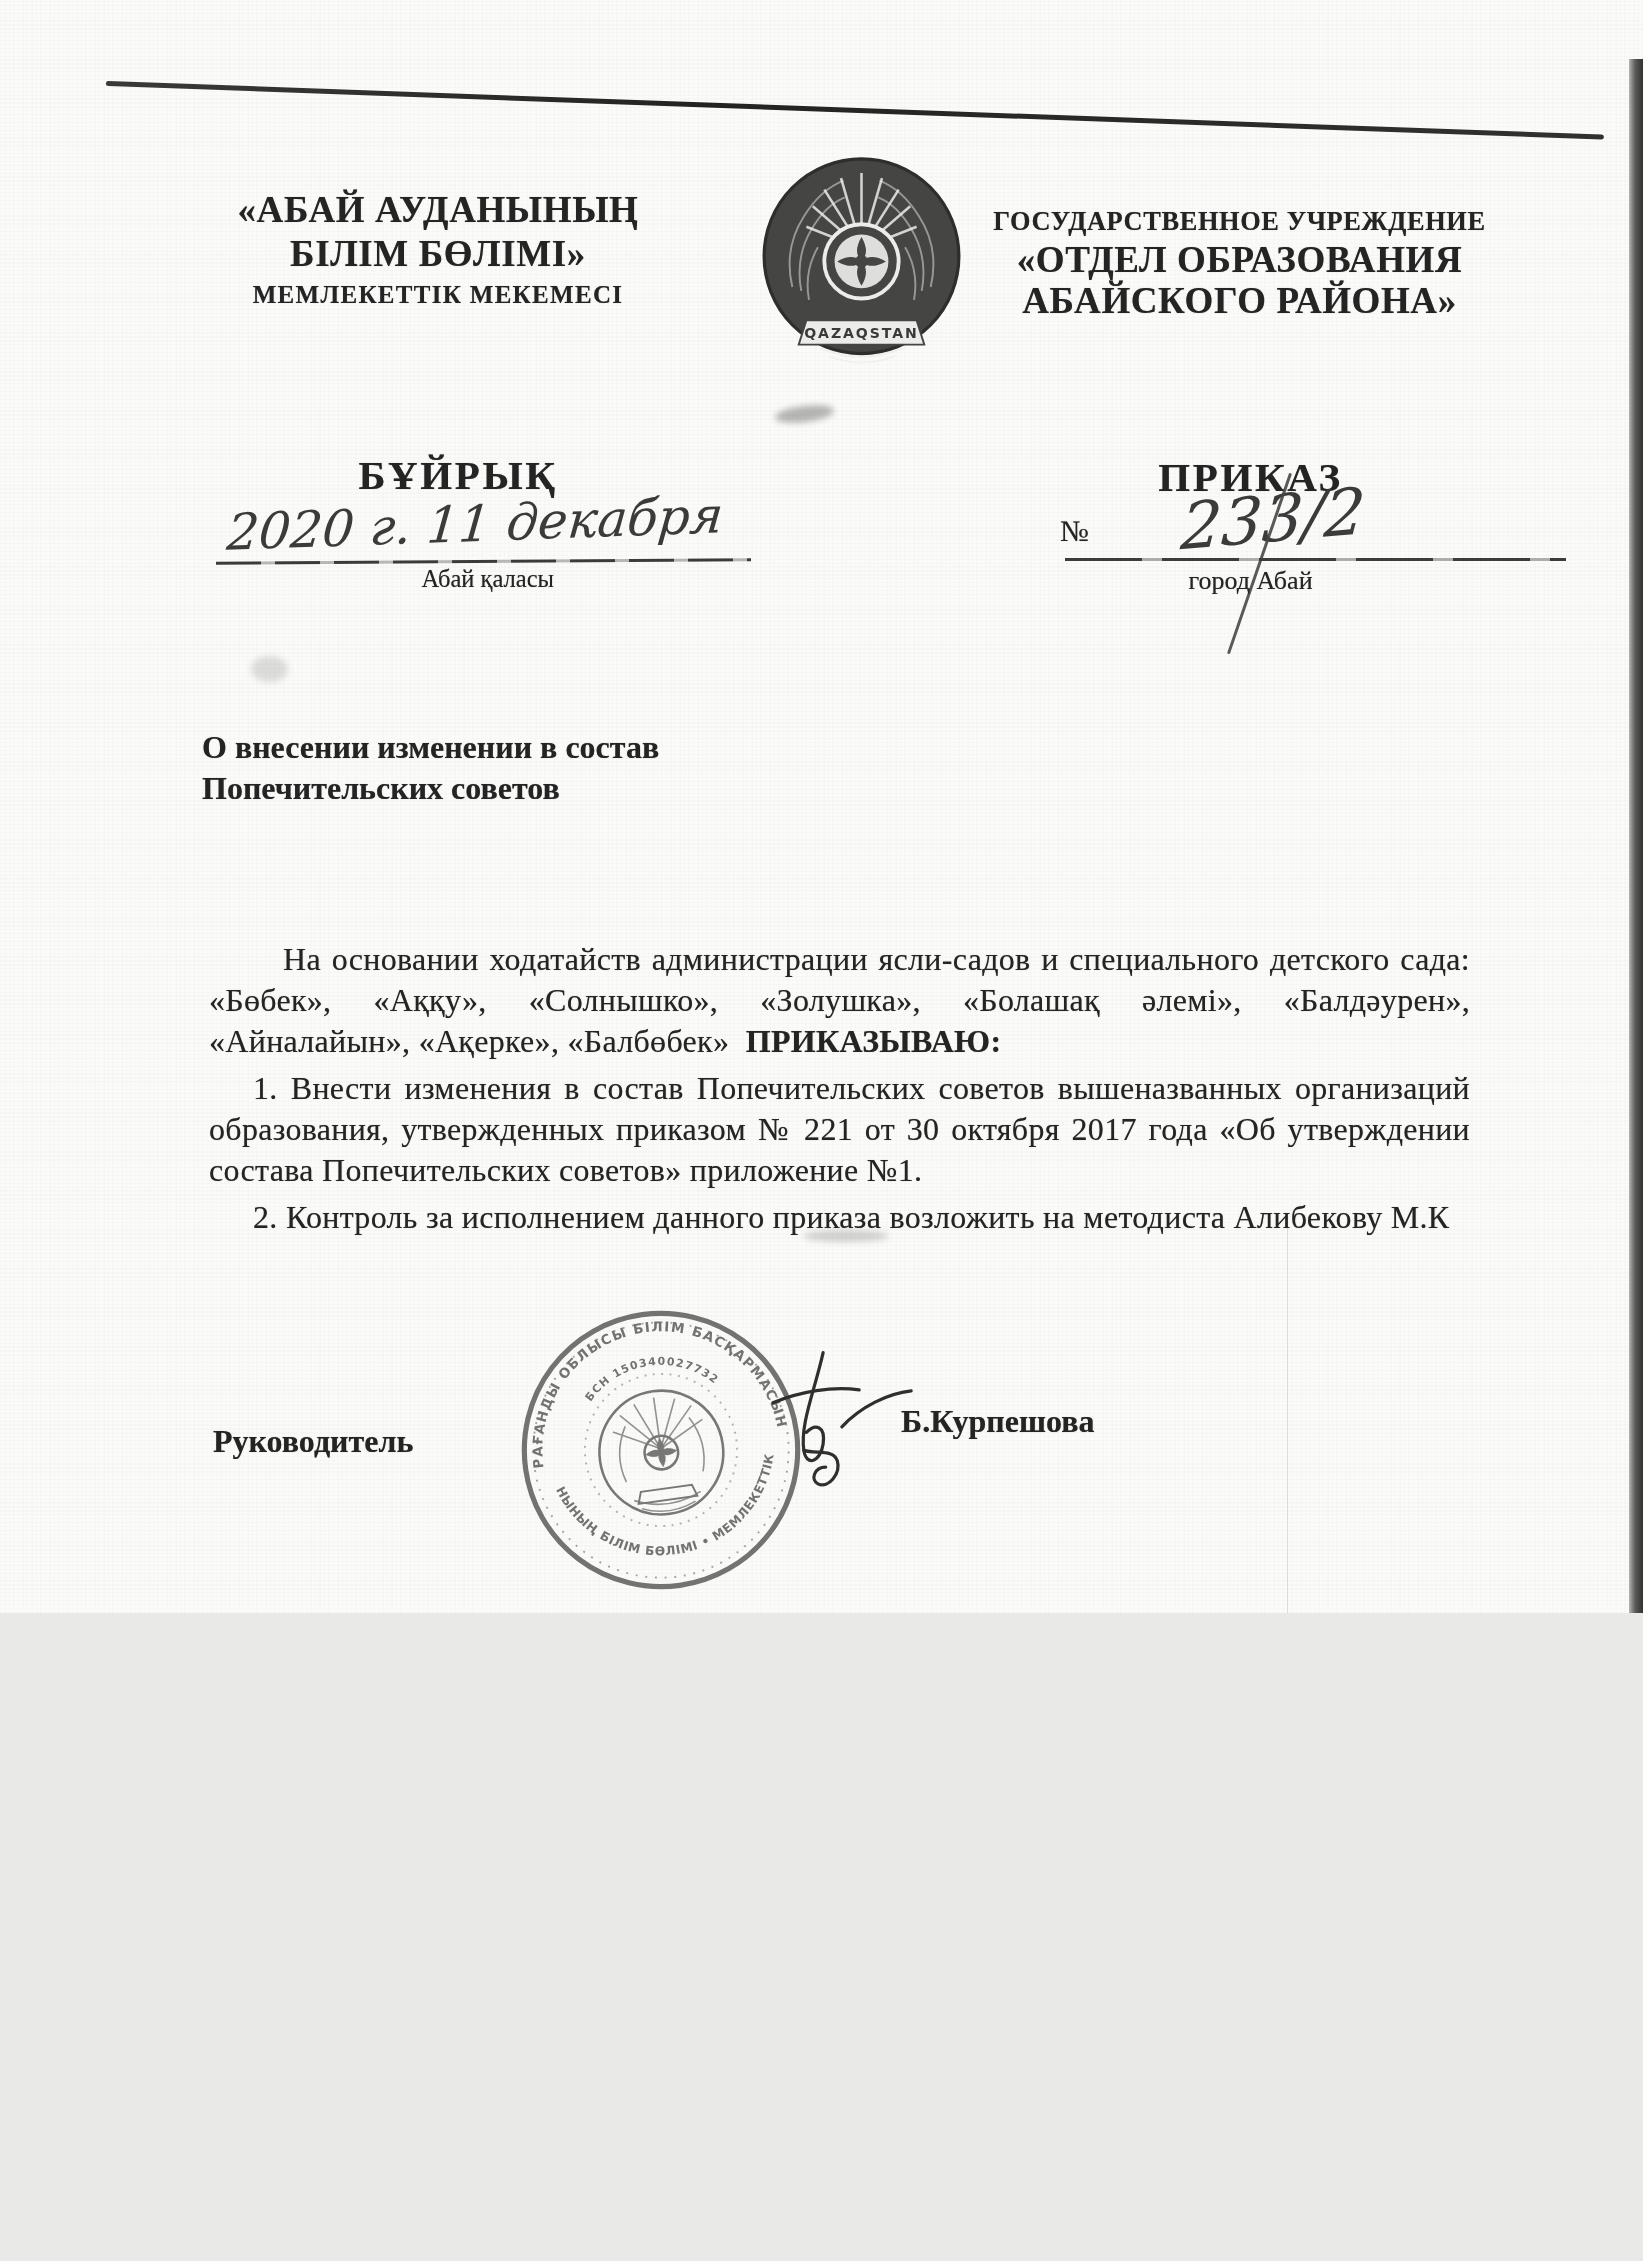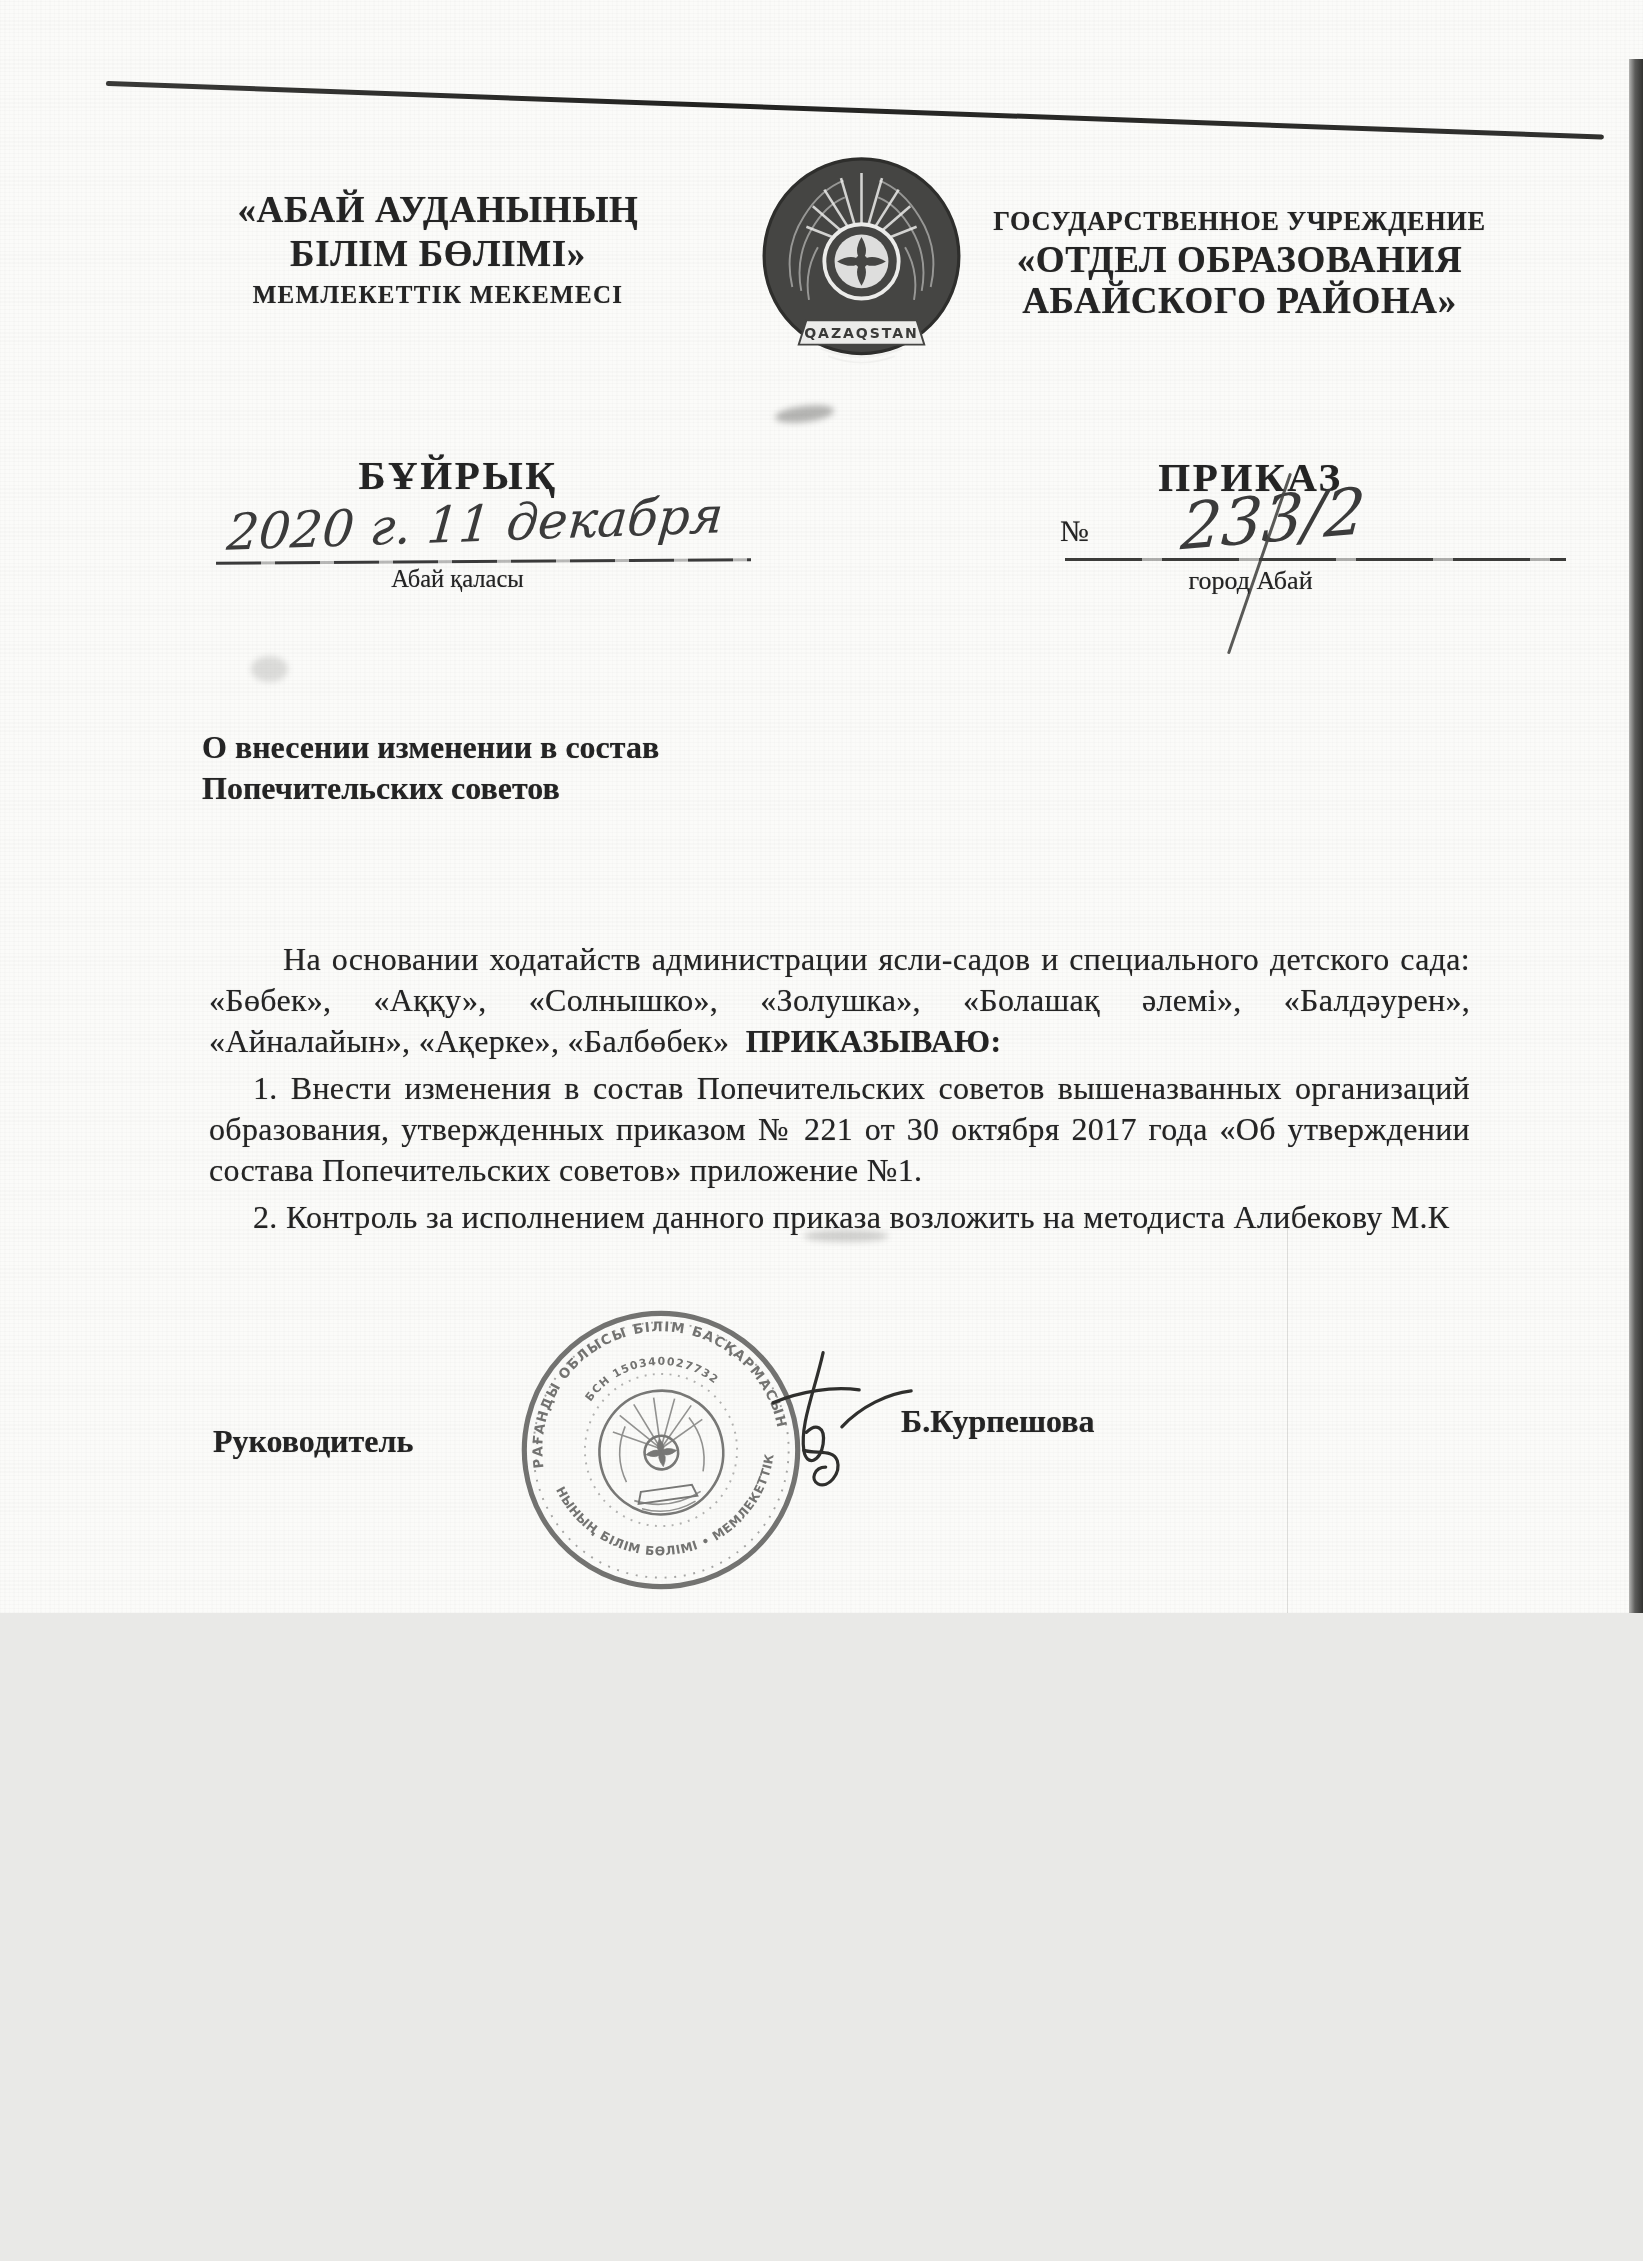--- a/index.html
+++ b/index.html
@@ -37,21 +37,21 @@
 
   
   .kk-order-title{position:absolute;left:297px;top:451px;width:322px;text-align:center;
     font-weight:bold;font-size:41px;letter-spacing:2.6px;}
   .hand{font-family:"DejaVu Serif",serif;font-style:italic;color:#3b3b3b;white-space:nowrap;}
   .kk-date{position:absolute;left:227px;top:495px;font-size:50px;
     transform:rotate(-2deg) skewX(-7deg);}
   .kk-underline{position:absolute;left:216px;top:560px;width:535px;height:2.6px;
     background:repeating-linear-gradient(90deg,#3b3b3b 0 45px,rgba(59,59,59,.35) 45px 59px);
     transform:rotate(-.35deg);}
-  .kk-place{position:absolute;left:361px;top:565px;width:193px;text-align:center;font-size:24.5px;}
+  .kk-place{position:absolute;left:361px;top:565px;width:193px;text-align:right;font-size:24.5px;}
   .ru-order-title{position:absolute;left:1096px;top:453px;width:309px;text-align:center;
     font-weight:bold;font-size:41px;letter-spacing:2.6px;}
   .num-label{position:absolute;left:1060px;top:514px;font-size:30px;}
   .ru-number{position:absolute;left:1181px;top:482px;font-size:64px;
     transform:rotate(-5deg) skewX(-9deg);}
   .num-slash{position:absolute;left:1258px;top:468px;width:2.6px;height:191px;background:#474745;
     transform:rotate(19deg);border-radius:1.3px;opacity:.9;}
   .ru-underline{position:absolute;left:1065px;top:558px;width:501px;height:2.6px;
     background:repeating-linear-gradient(90deg,#3c3c3a 0 77px,rgba(60,60,58,.4) 77px 97px);}
   .ru-place{position:absolute;left:1154px;top:566px;width:193px;text-align:center;font-size:26px;}

